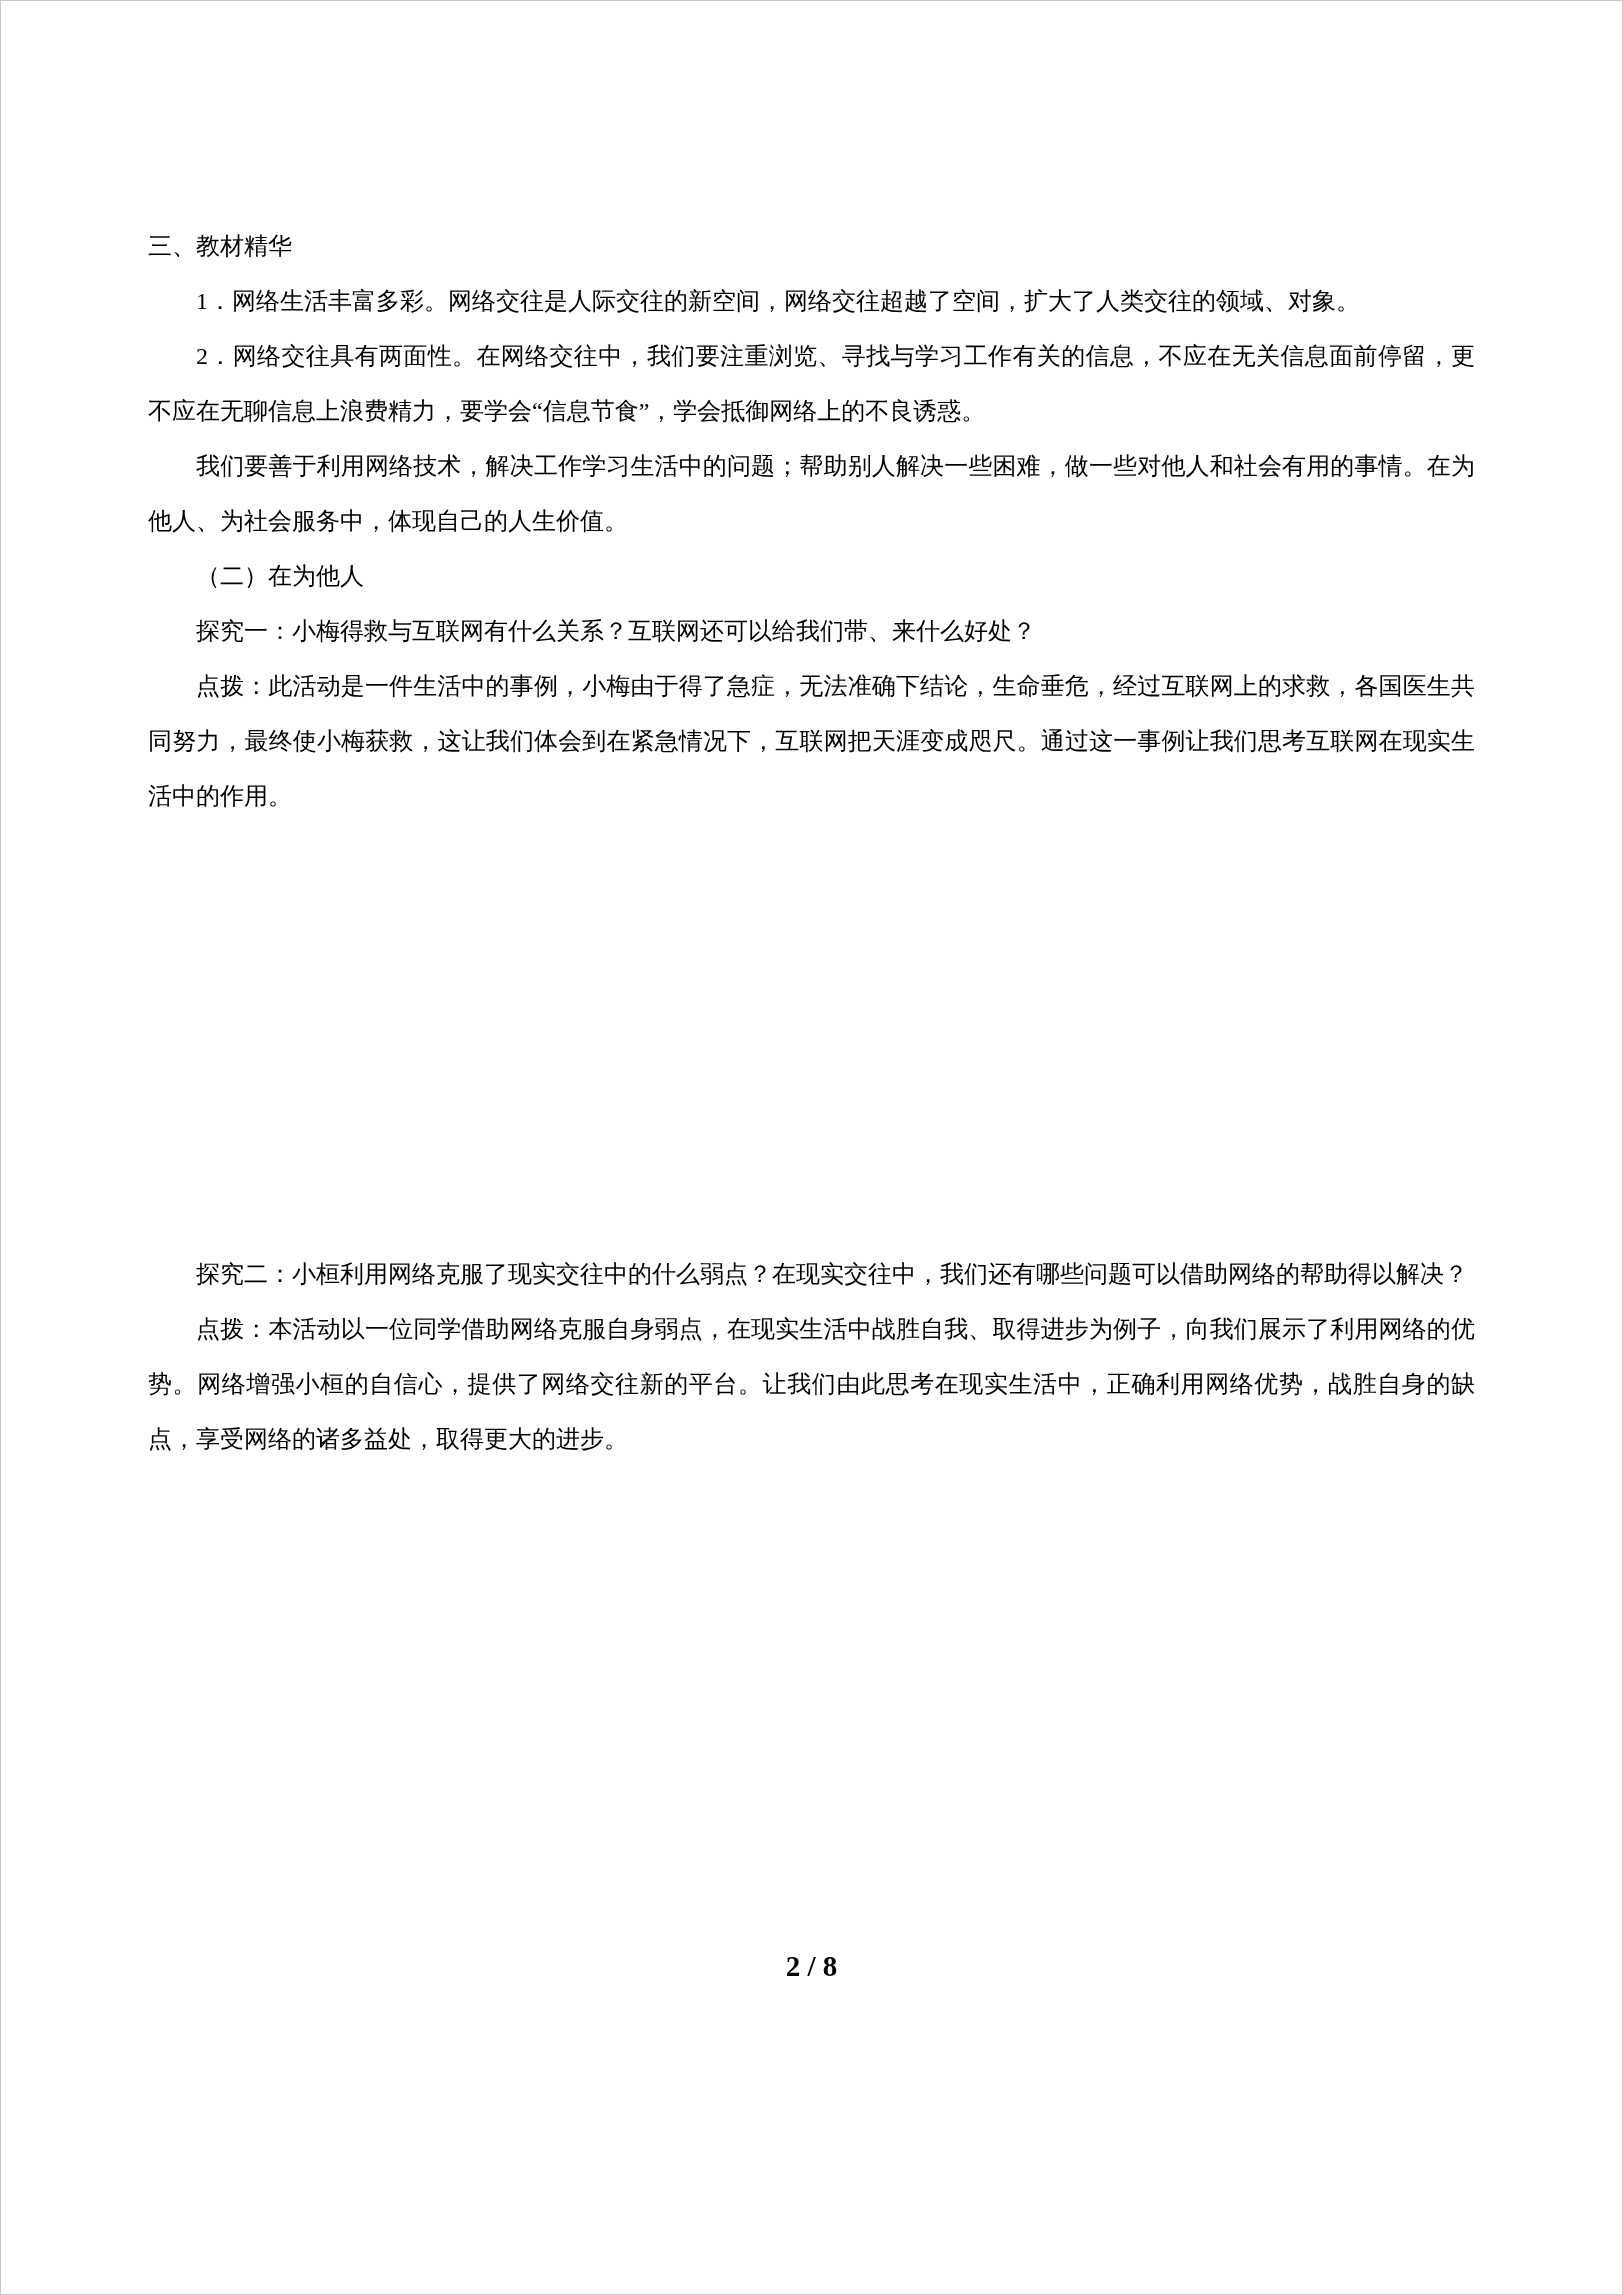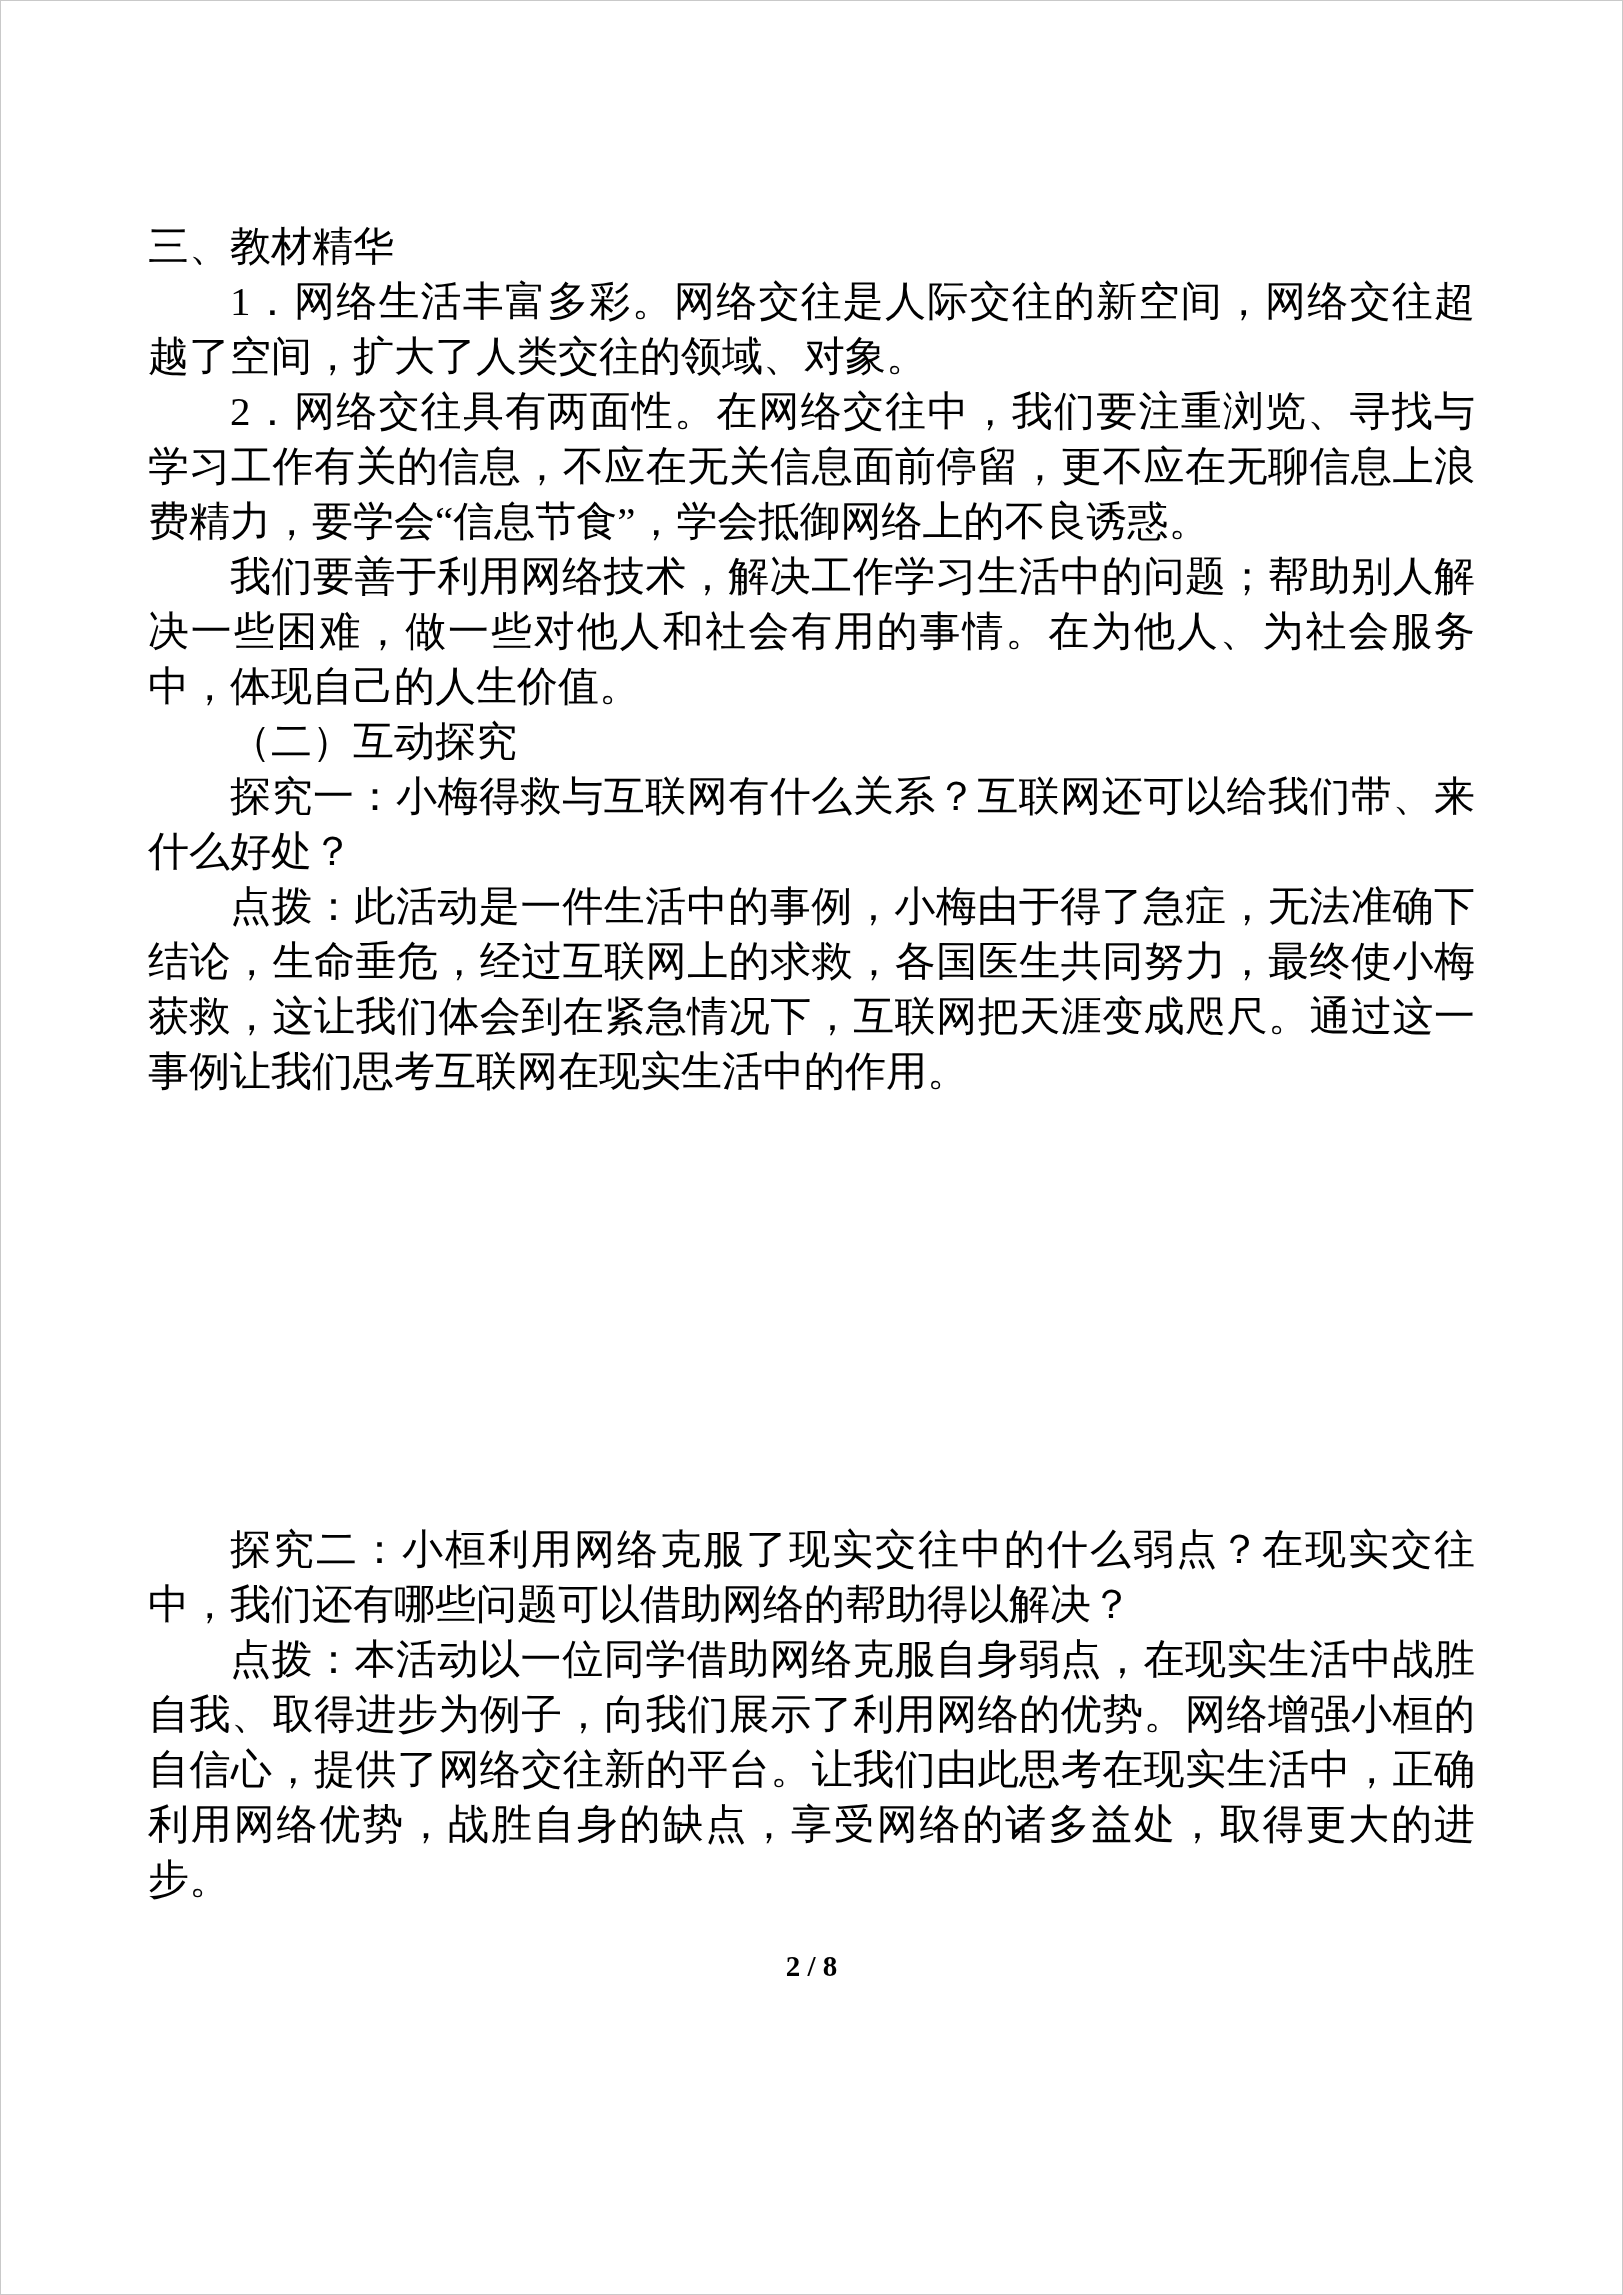--- a/index.html
+++ b/index.html
@@ -14,21 +14,21 @@
       background: #ffffff;
       border: 0.7px solid #c9c9c9;
       overflow: hidden;
     }
     .content {
       position: absolute;
       top: 218px;
       left: 147px;
       right: 147px;
       color: #000000;
-      font-size: 41px;
+      font-size: 24px;
       line-height: 55px;
       text-align: justify;
     }
     .para {
       text-indent: 2em;
       margin: 0;
     }
     .para.no-indent {
       text-indent: 0;
     }
@@ -48,21 +48,21 @@
   </style>
 </head>
 <body>
 
 <div class="page">
   <div class="content">
     <p class="para no-indent">三、教材精华</p>
     <p class="para">1．网络生活丰富多彩。网络交往是人际交往的新空间，网络交往超越了空间，扩大了人类交往的领域、对象。</p>
     <p class="para">2．网络交往具有两面性。在网络交往中，我们要注重浏览、寻找与学习工作有关的信息，不应在无关信息面前停留，更不应在无聊信息上浪费精力，要学会“信息节食”，学会抵御网络上的不良诱惑。</p>
     <p class="para">我们要善于利用网络技术，解决工作学习生活中的问题；帮助别人解决一些困难，做一些对他人和社会有用的事情。在为他人、为社会服务中，体现自己的人生价值。</p>
-    <p class="para">（二）互动探究</p>
+    <p class="para">（二）在为他人</p>
     <p class="para">探究一：小梅得救与互联网有什么关系？互联网还可以给我们带、来什么好处？</p>
     <p class="para">点拨：此活动是一件生活中的事例，小梅由于得了急症，无法准确下结论，生命垂危，经过互联网上的求救，各国医生共同努力，最终使小梅获救，这让我们体会到在紧急情况下，互联网把天涯变成咫尺。通过这一事例让我们思考互联网在现实生活中的作用。</p>
     <div class="spacer"></div>
     <p class="para">探究二：小桓利用网络克服了现实交往中的什么弱点？在现实交往中，我们还有哪些问题可以借助网络的帮助得以解决？</p>
     <p class="para">点拨：本活动以一位同学借助网络克服自身弱点，在现实生活中战胜自我、取得进步为例子，向我们展示了利用网络的优势。网络增强小桓的自信心，提供了网络交往新的平台。让我们由此思考在现实生活中，正确利用网络优势，战胜自身的缺点，享受网络的诸多益处，取得更大的进步。</p>
   </div>
   <div class="footer">2 / 8</div>
 </div>
 
 

